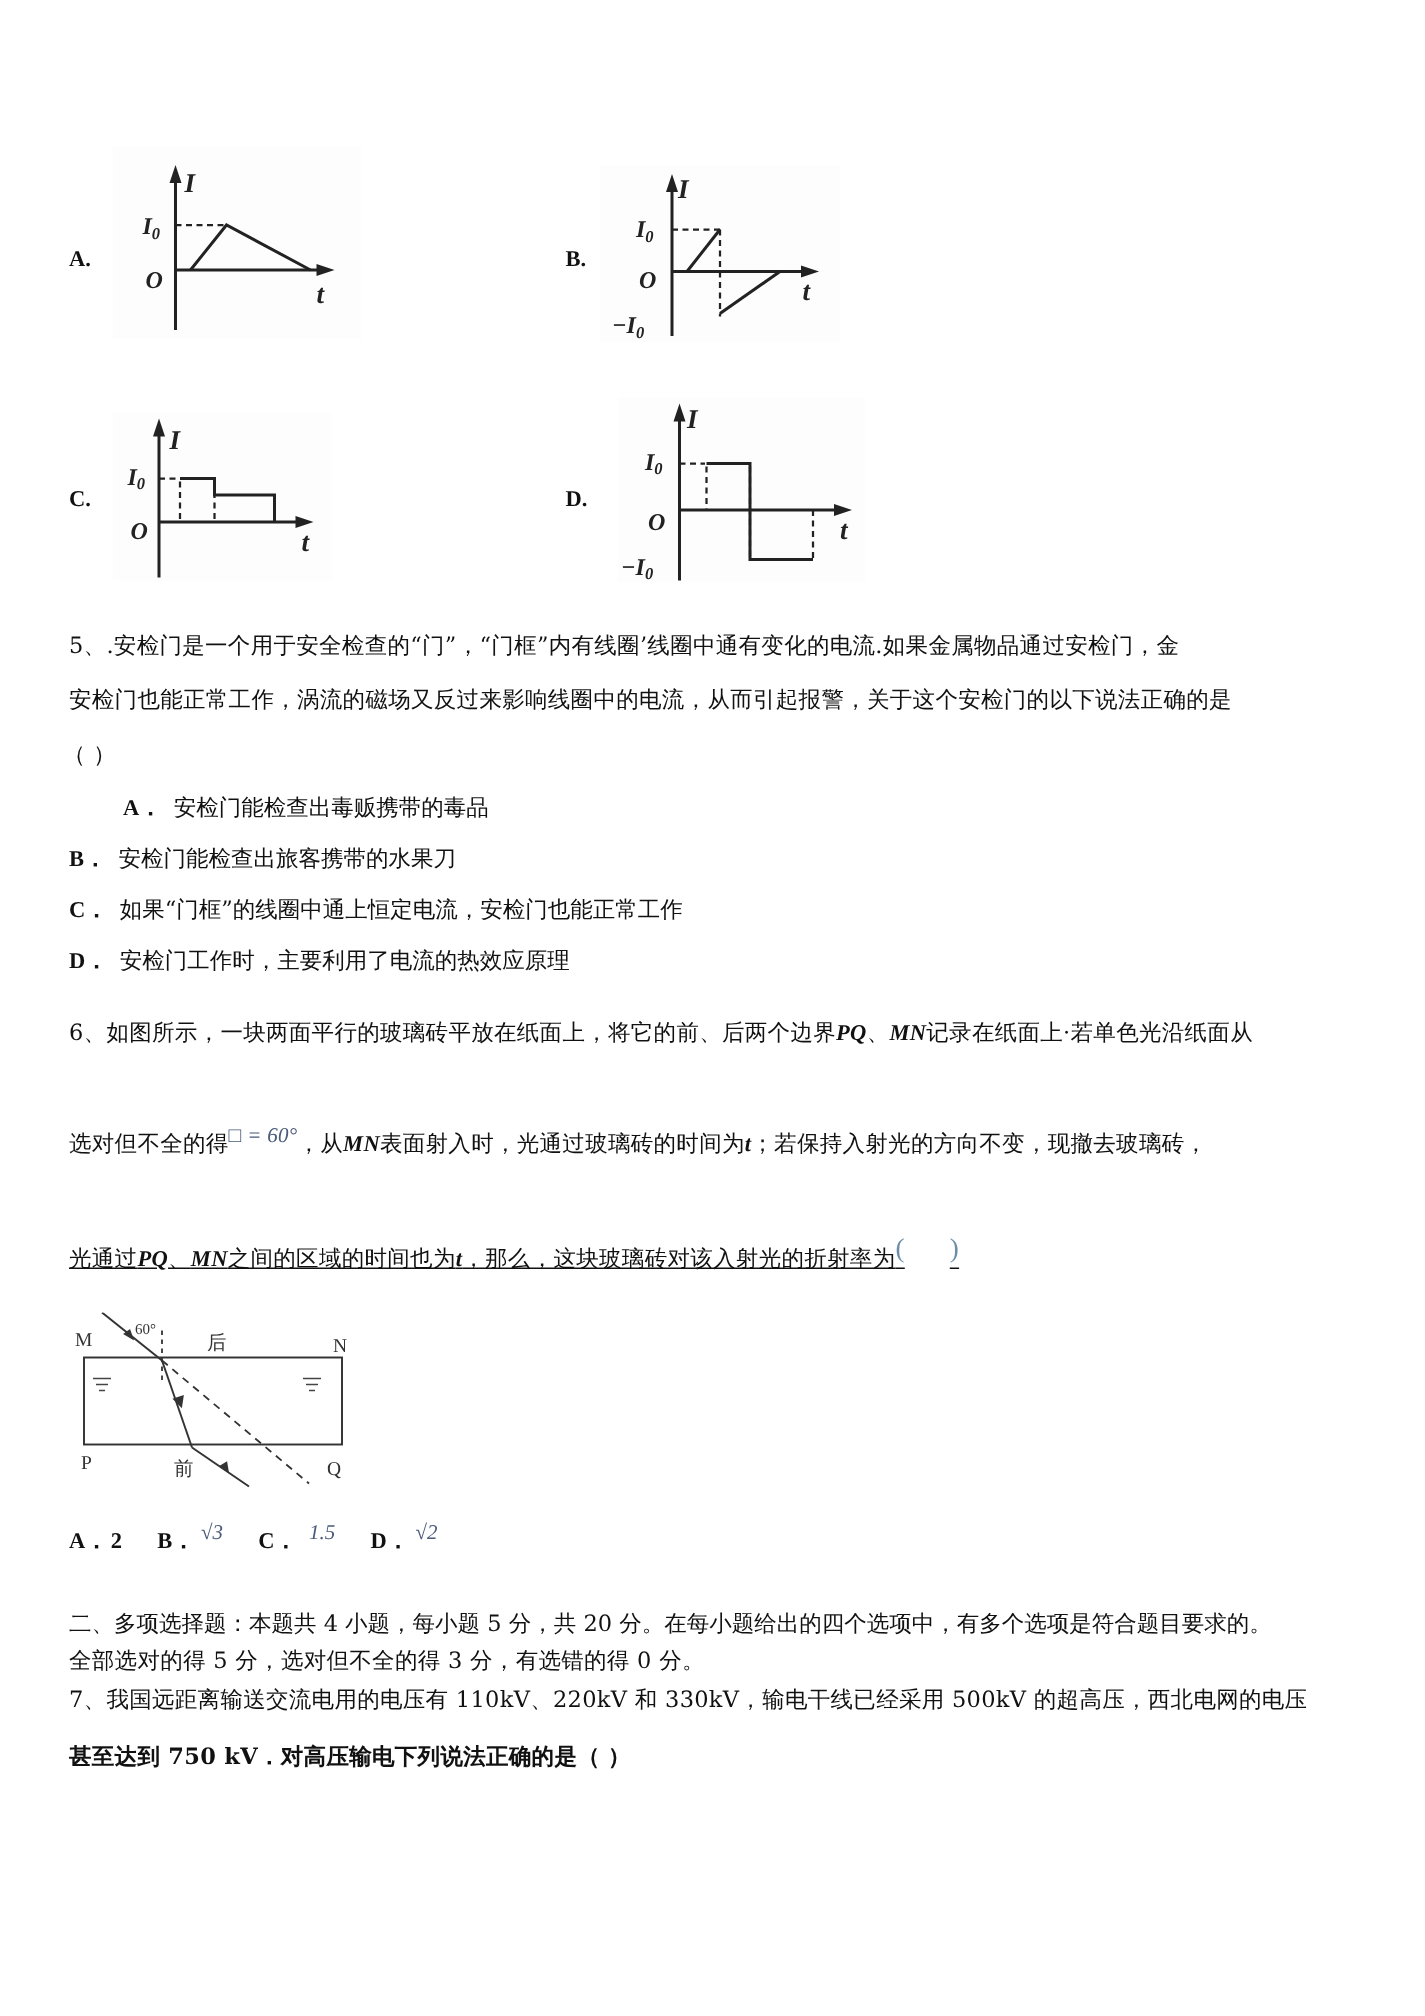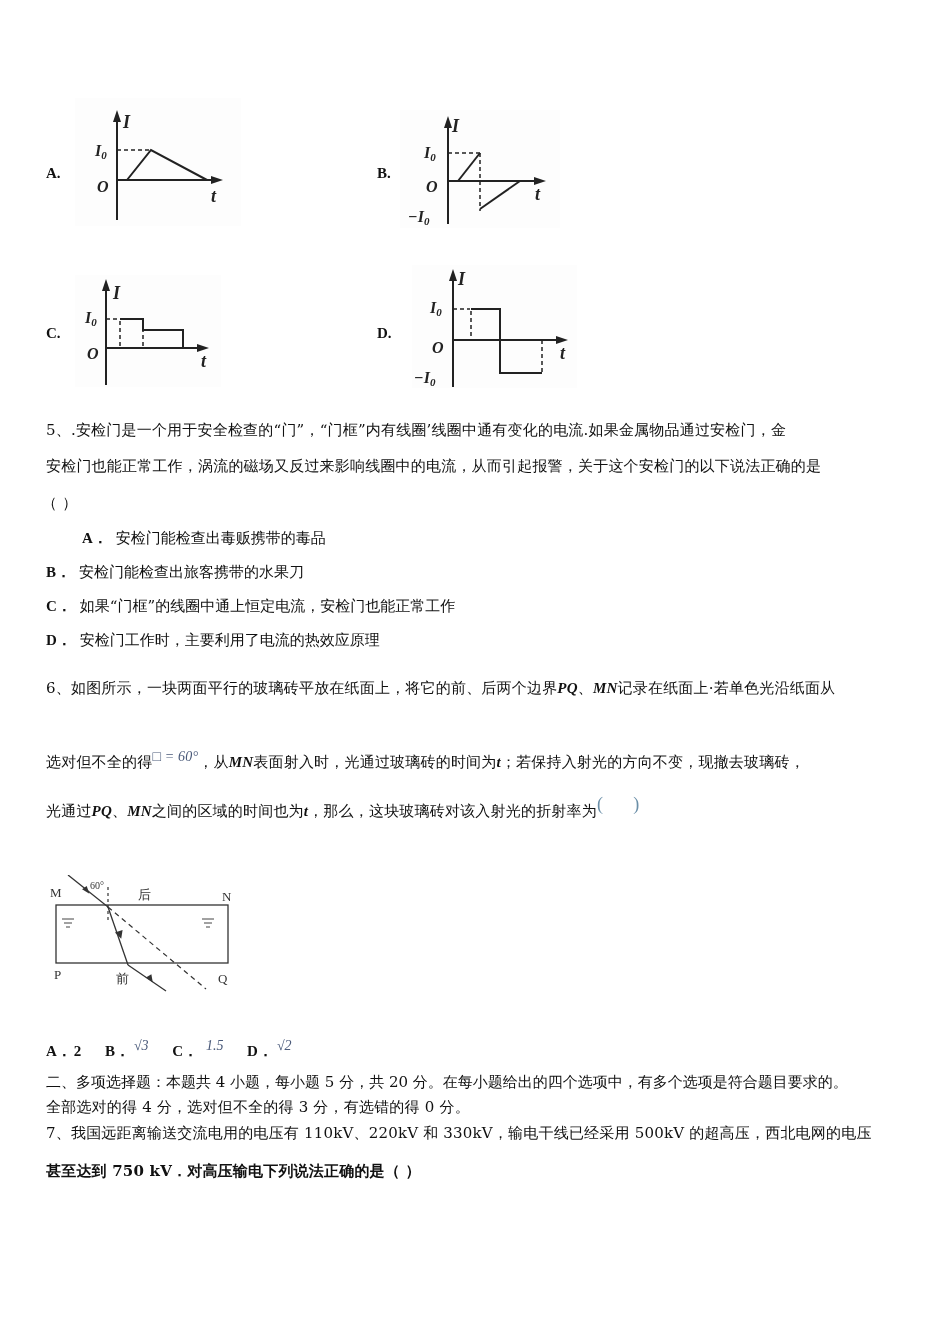--- a/index.html
+++ b/index.html
@@ -111,21 +111,21 @@
 <div class="abs choice" style="left:46px;top:631px;">
   <span class="lab">D．</span><span>安检门工作时，主要利用了电流的热效应原理</span>
 </div>
 
 <div class="abs line" style="left:46px;top:679px;">
   <span>6、如图所示，一块两面平行的玻璃砖平放在纸面上，将它的前、后两个边界</span><b class="i">PQ</b><span>、</span><b class="i">MN</b><span>记录在纸面上·若单色光沿纸面从</span>
 </div>
 <div class="abs line" style="left:46px;top:753px;">
   <span>选对但不全的得</span><span class="mathimg" style="position:relative;top:-6px;">□ = 60°</span><span>，从</span><b class="i">MN</b><span>表面射入时，光通过玻璃砖的时间为</span><b class="i">t</b><span>；若保持入射光的方向不变，现撤去玻璃砖，</span>
 </div>
-<div class="abs line" style="left:46px;top:800px;">
+<div class="abs line" style="left:46px;top:828px;text-decoration:underline;">
   <span>光通过</span><b class="i">PQ</b><span>、</span><b class="i">MN</b><span>之间的区域的时间也为</span><b class="i">t</b><span>，那么，这块玻璃砖对该入射光的折射率为</span><span class="paren" style="position:relative;top:-6px;">(</span><span style="display:inline-block;width:30px;"></span><span class="paren" style="position:relative;top:-6px;">)</span>
 </div>
 
 <div class="abs" style="left:46px;top:875px;width:190px;height:118px;">
   <svg width="190" height="118" viewBox="0 0 190 118">
     <rect x="10" y="30" width="172" height="58" fill="none" stroke="#333" stroke-width="1.3"></rect>
     <line x1="22" y1="0" x2="62" y2="32" stroke="#333" stroke-width="1.3"></line>
     <polygon points="44,18 36,15 40,11" fill="#333" transform="rotate(10 40 15)"></polygon>
     <line x1="62" y1="12" x2="62" y2="46" stroke="#333" stroke-width="1.2" stroke-dasharray="3,3"></line>
     <line x1="62" y1="32" x2="82" y2="90" stroke="#333" stroke-width="1.3"></line>
@@ -142,27 +142,27 @@
     <text x="4" y="22" font-size="13" fill="#333">M</text>
     <text x="176" y="26" font-size="13" fill="#333">N</text>
     <text x="8" y="104" font-size="13" fill="#333">P</text>
     <text x="172" y="108" font-size="13" fill="#333">Q</text>
     <text x="44" y="14" font-size="10" fill="#333">60°</text>
     <text x="92" y="24" font-size="13" fill="#333">后</text>
     <text x="70" y="108" font-size="13" fill="#333">前</text>
   </svg>
 </div>
 
-<div class="abs choice" style="left:46px;top:1042px;">
+<div class="abs choice" style="left:46px;top:1018px;">
   <span><span class="lab" style="margin-right:2px;">A．</span><b style="font-family:'Liberation Serif',serif;">2</b></span>
   <span style="display:inline-block;width:14px;"></span>
   <span><span class="lab" style="margin-right:4px;">B．</span><span class="mathimg" style="position:relative;top:-6px;">√3</span></span>
   <span style="display:inline-block;width:14px;"></span>
   <span><span class="lab" style="margin-right:8px;">C．</span><span class="mathimg" style="position:relative;top:-6px;">1.5</span></span>
   <span style="display:inline-block;width:14px;"></span>
   <span><span class="lab" style="margin-right:4px;">D．</span><span class="mathimg" style="position:relative;top:-6px;">√2</span></span>
 </div>
 
 <div class="abs line" style="left:46px;top:1073px;letter-spacing:0;">二、多项选择题：本题共 4 小题，每小题 5 分，共 20 分。在每小题给出的四个选项中，有多个选项是符合题目要求的。</div>
-<div class="abs line" style="left:46px;top:1098px;">全部选对的得 4 分，选对但不全的得 3 分，有选错的得 0 分。</div>
+<div class="abs line" style="left:46px;top:1098px;">全部选对的得 5 分，选对但不全的得 3 分，有选错的得 0 分。</div>
 
 <div class="abs line" style="left:46px;top:1124px;">7、我国远距离输送交流电用的电压有 110kV、220kV 和 330kV，输电干线已经采用 500kV 的超高压，西北电网的电压</div>
 <div class="abs line" style="left:46px;top:1162px;font-weight:bold;">甚至达到 750 kV．对高压输电下列说法正确的是（   ）</div>
 
 </body></html>

